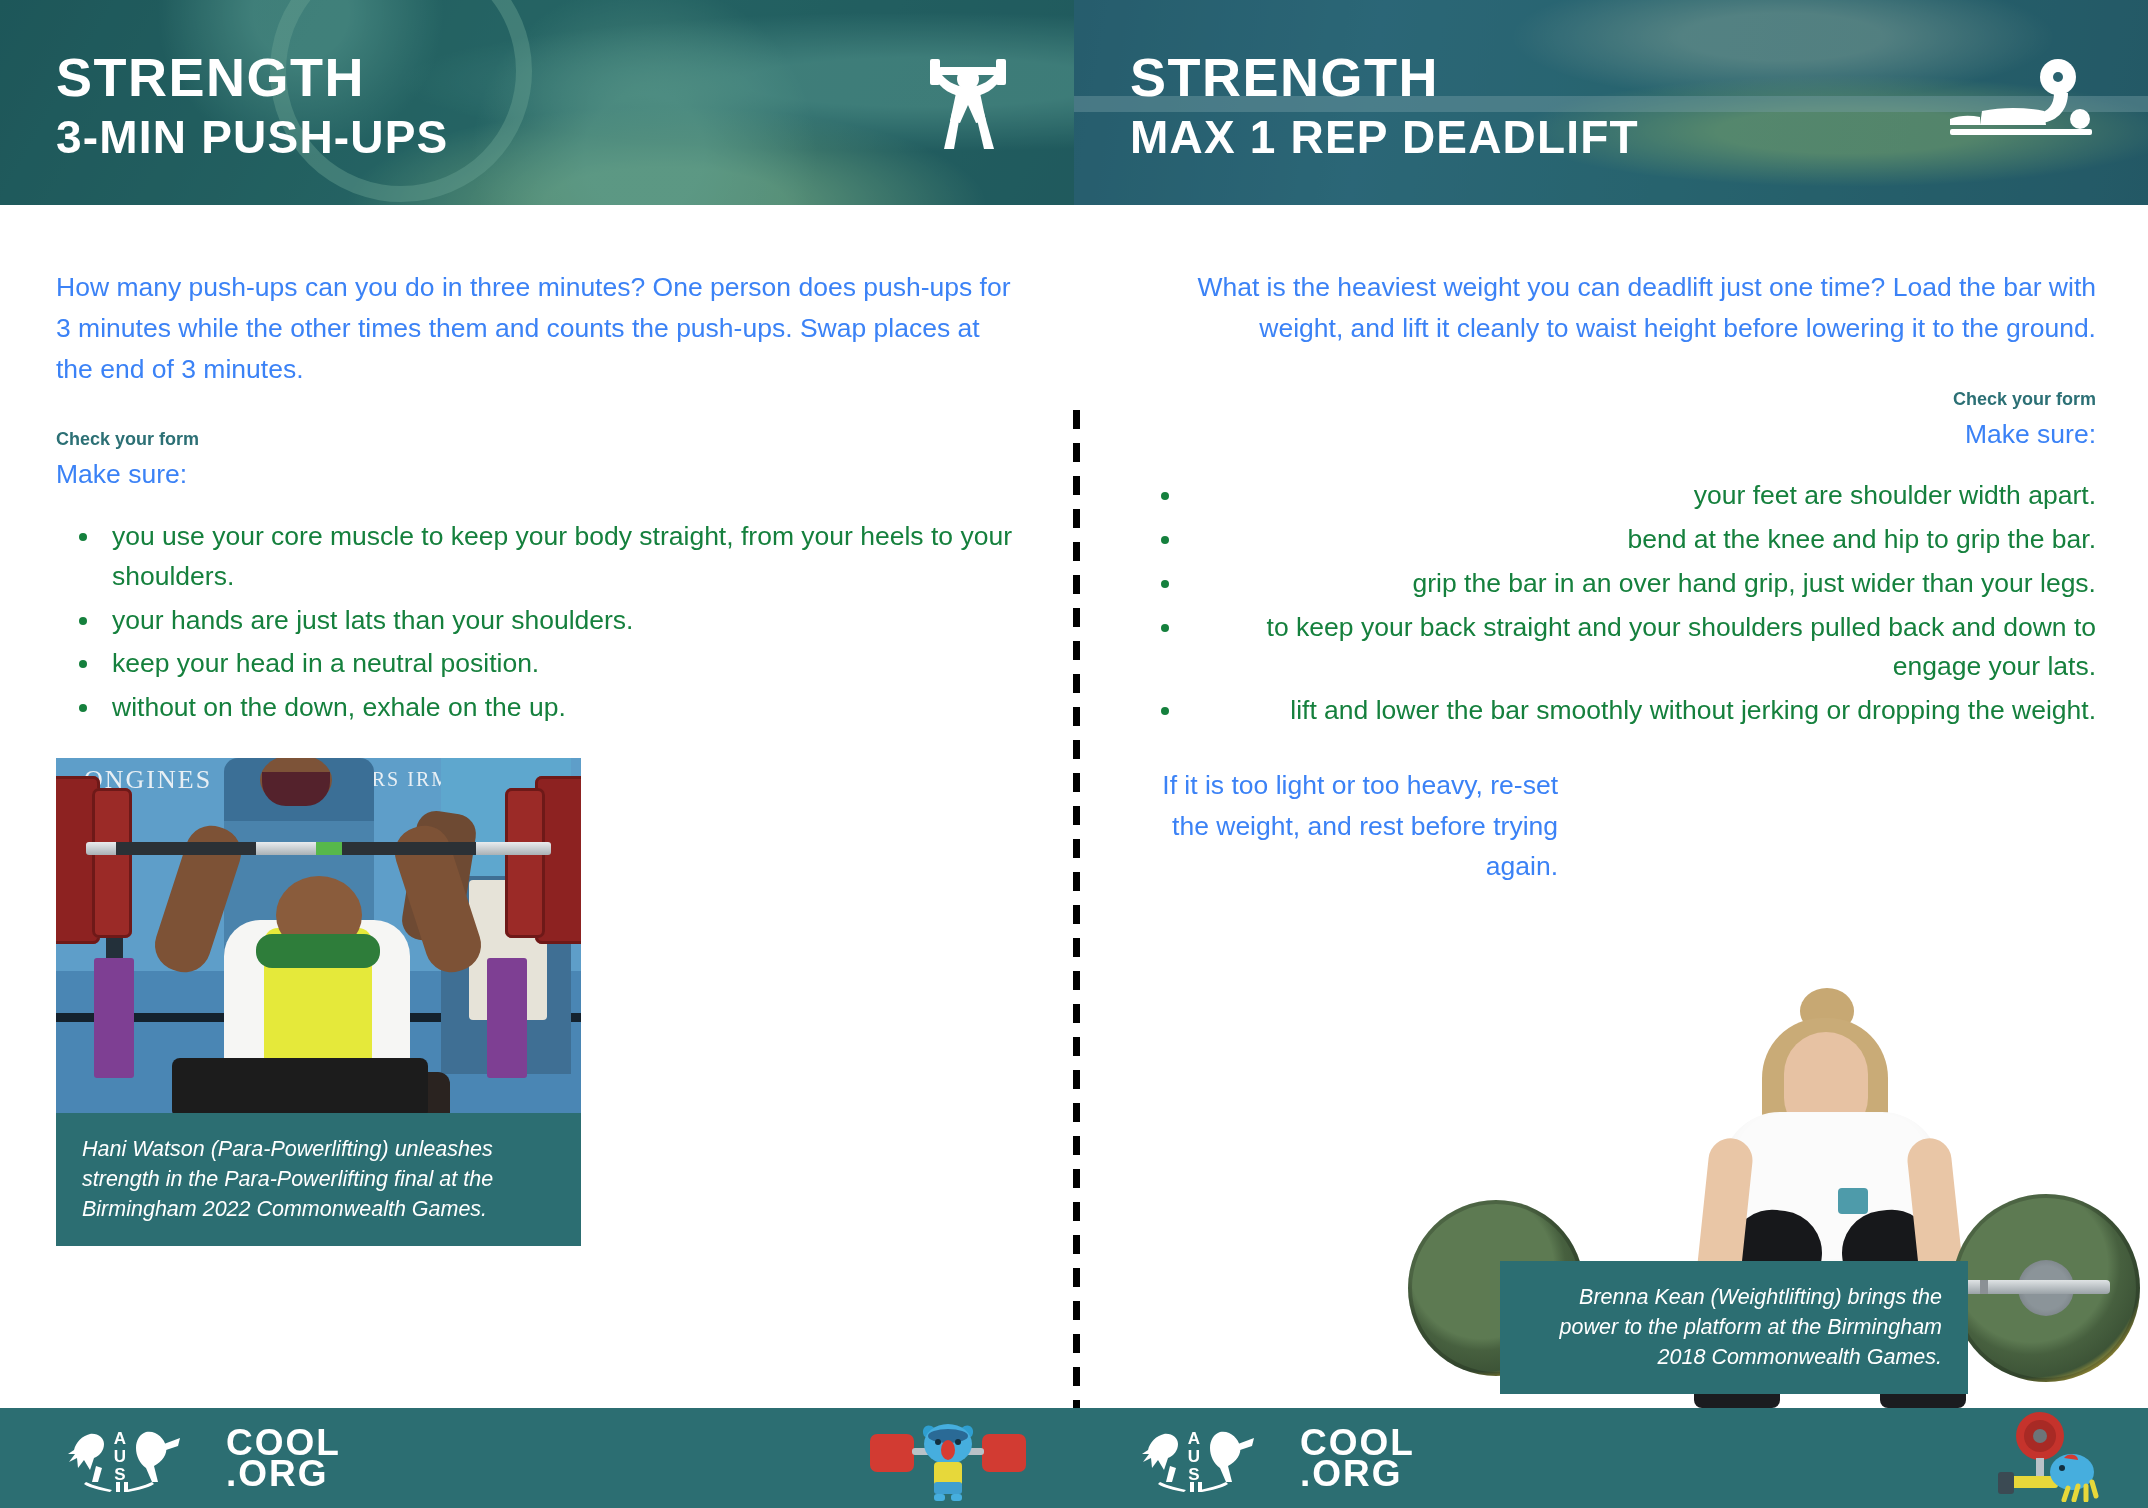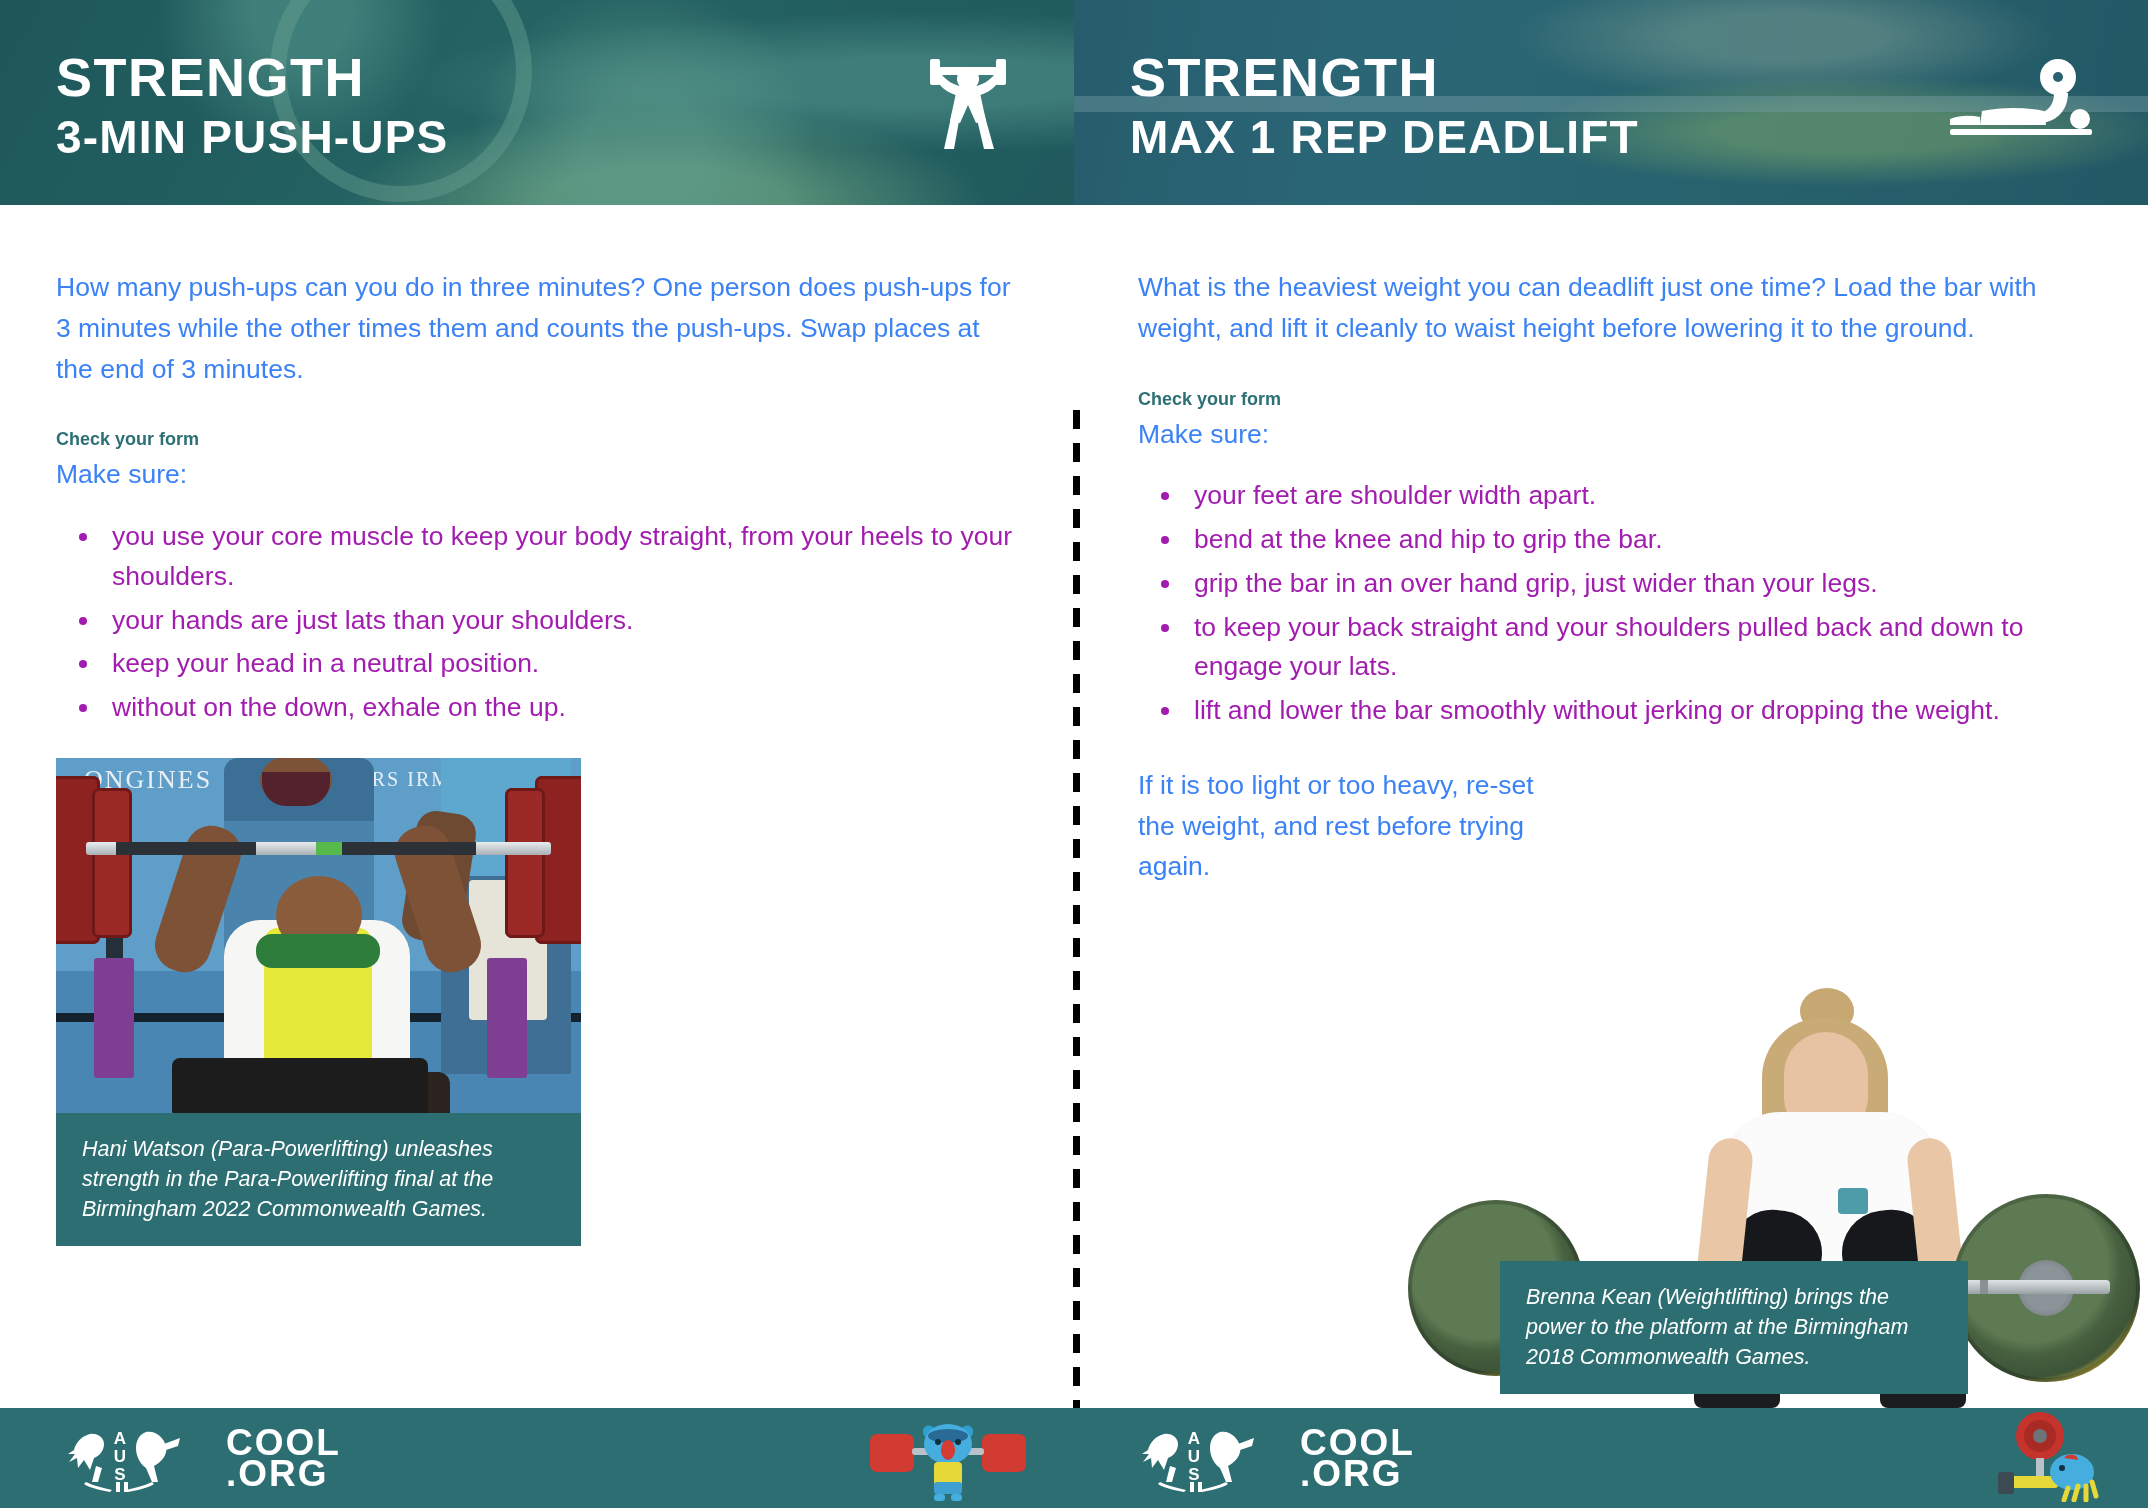--- a/index.html
+++ b/index.html
@@ -60,35 +60,35 @@
   }
   .title-main{
     font-size:46px; font-weight:bold; letter-spacing:1.2px;
     text-transform:uppercase; margin-top:10px;
   }
   .sport-icon{ flex:0 0 auto; }
 
   
   .body-row { flex:1; display:flex; position:relative; background:#fff; }
   .col { width:50%; position:relative; padding:62px 56px 0 56px; }
-  .col.right { padding-left:64px; padding-right:52px; }
+  .col.right { padding-left:64px; padding-right:52px;text-align:right; }
 
   .vdivider{
     position:absolute; left:1073px; top:205px; width:7px; height:1098px;
     background:repeating-linear-gradient(to bottom,#000 0 19px, rgba(255,255,255,0) 19px 33px);
   }
 
   p.body { font-size:26.5px; line-height:1.54; color:#3b82f6; }
   h3.subhead{
     font-size:18px; font-weight:bold; color:#2c7075;
     margin:40px 0 4px 0;
   }
   ul.checks{ margin:22px 0 0 46px; }
   ul.checks li{
-    font-size:26.5px; line-height:1.5; color:#a21caf; margin-bottom:4px;
+    font-size:26.5px; line-height:1.5; color:#15803d; margin-bottom:4px;
     padding-left:10px;
   }
 
   
   .lower-left{ display:flex; gap:34px; margin-top:30px; }
   .lower-left .txt{ width:400px; }
   .lower-left .txt p{ font-size:26.5px; line-height:1.55; color:#111; }
   .lower-left .txt p + p{ margin-top:36px; }
 
   

